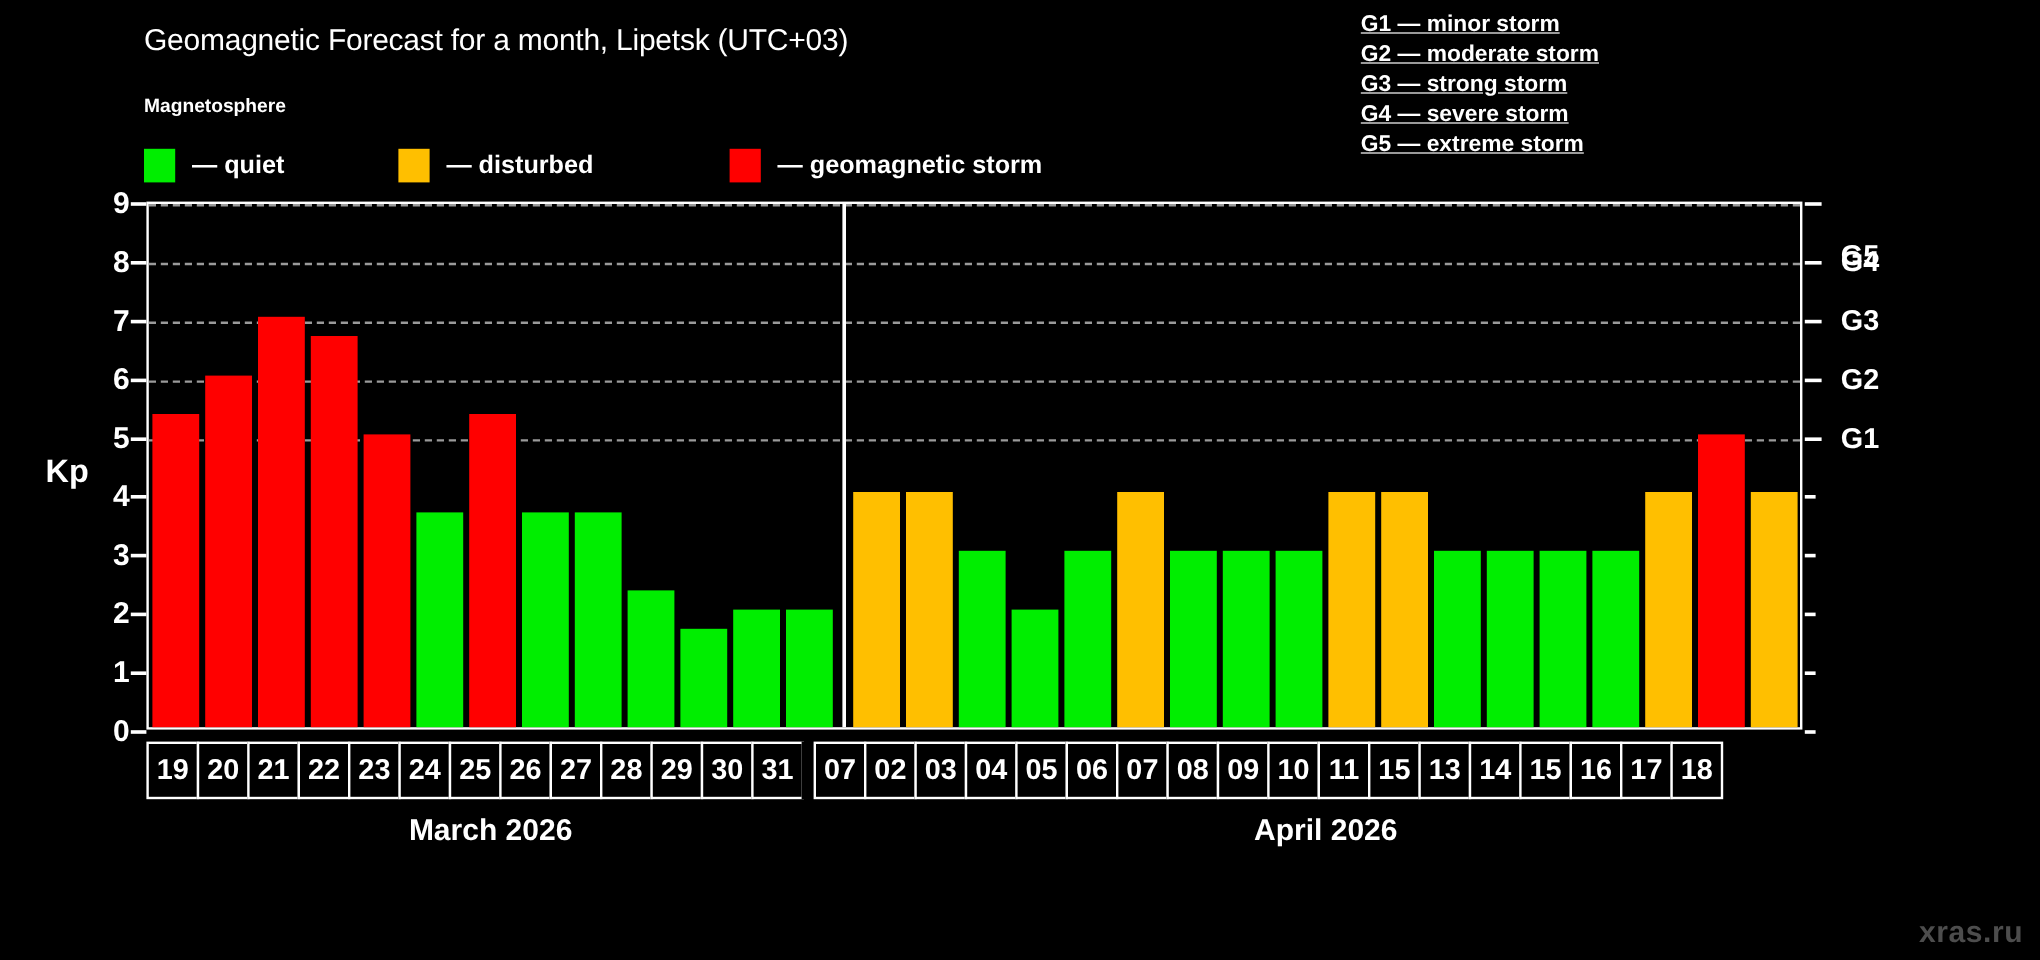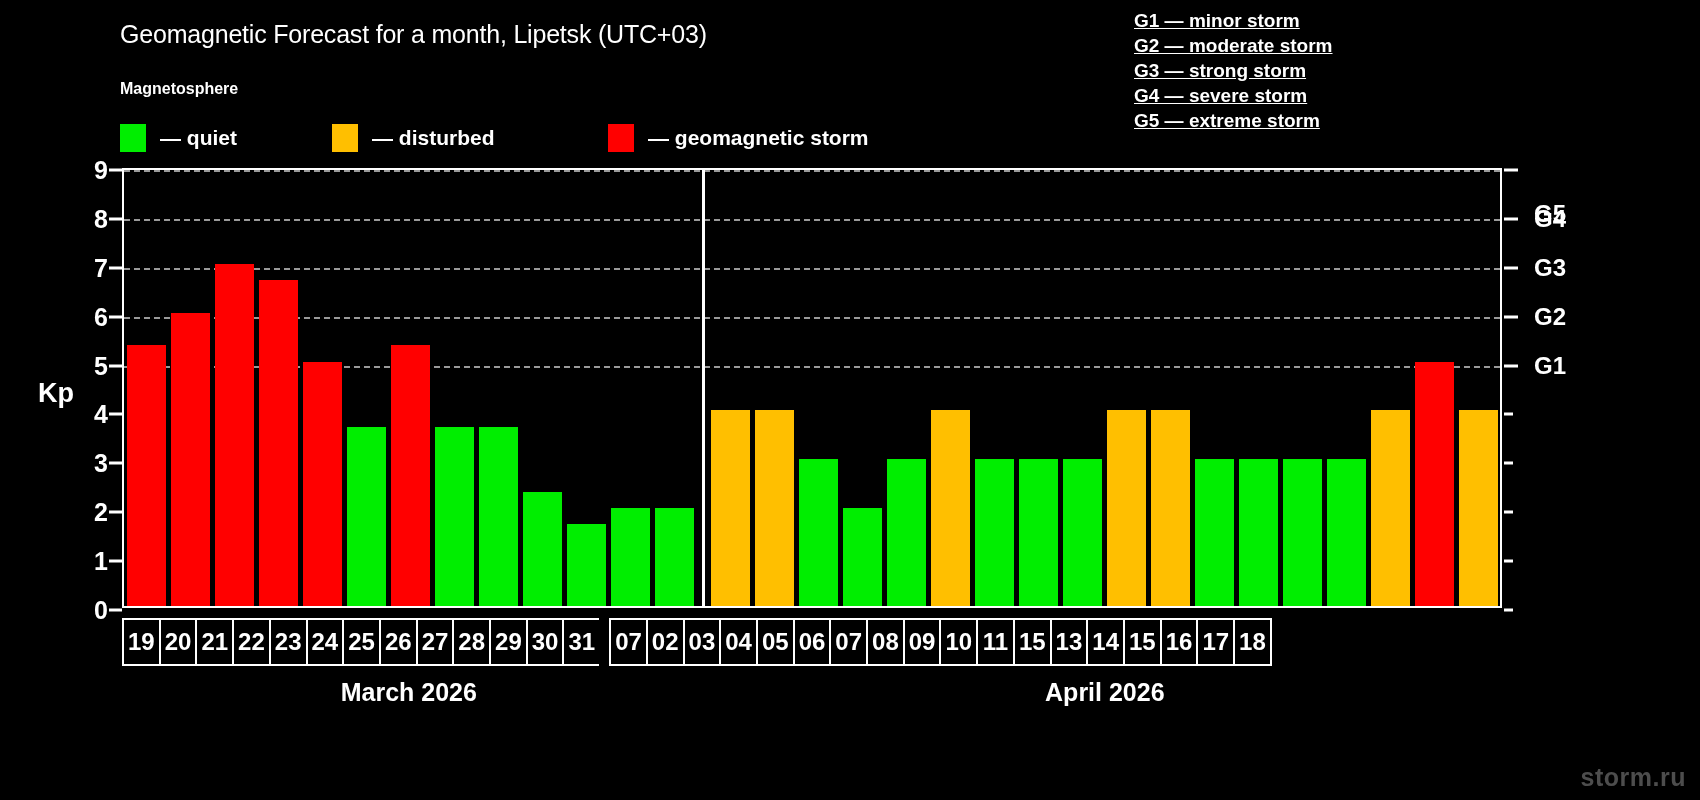--- a/index.html
+++ b/index.html
@@ -66,21 +66,21 @@
   
   .raxis { position:absolute; left:1504px; top:168px; width:120px; height:444px; }
   .rtick { position:absolute; left:30px; transform:translateY(-50%);
            font-size:24px; font-weight:bold; }
   .rtick-mark { position:absolute; left:0; width:14px; height:0;
                 border-top:3px solid #fff; transform:translateY(-50%); }
   .rtick-minor { position:absolute; left:0; width:9px; height:0;
                  border-top:3px solid #fff; transform:translateY(-50%); }
 
   
-  .datestrip { position:absolute; left:122px; top:618px; width:1148px; height:48px; display:flex; }
+  .datestrip { position:absolute; left:122px; top:618px; width:1312px; height:48px; display:flex; }
   .datebox {
     flex:1 1 0; border:2px solid #ffffff; margin-right:-2px;
     display:flex; align-items:center; justify-content:center;
     font-size:24px; font-weight:bold; background:#000;
   }
   .datebox.gapcell { flex:0 0 12px; border:none; }
 
   
   .month-caption {
     position:absolute; top:678px; font-size:25px; font-weight:bold;
@@ -304,13 +304,13 @@
     <div class="datebox">16</div>
     <div class="datebox">17</div>
     <div class="datebox">18</div>
   </div>
 
 <div id="monthcaptions">
     <div class="month-caption" style="left: 122px; width: 573.677px;">March 2026</div>
     <div class="month-caption" style="left: 707.677px; width: 794.323px;">April 2026</div>
   </div>
 
-<div class="watermark">storm.ru</div>
+<div class="watermark">xras.ru</div>
 
 </body></html>

